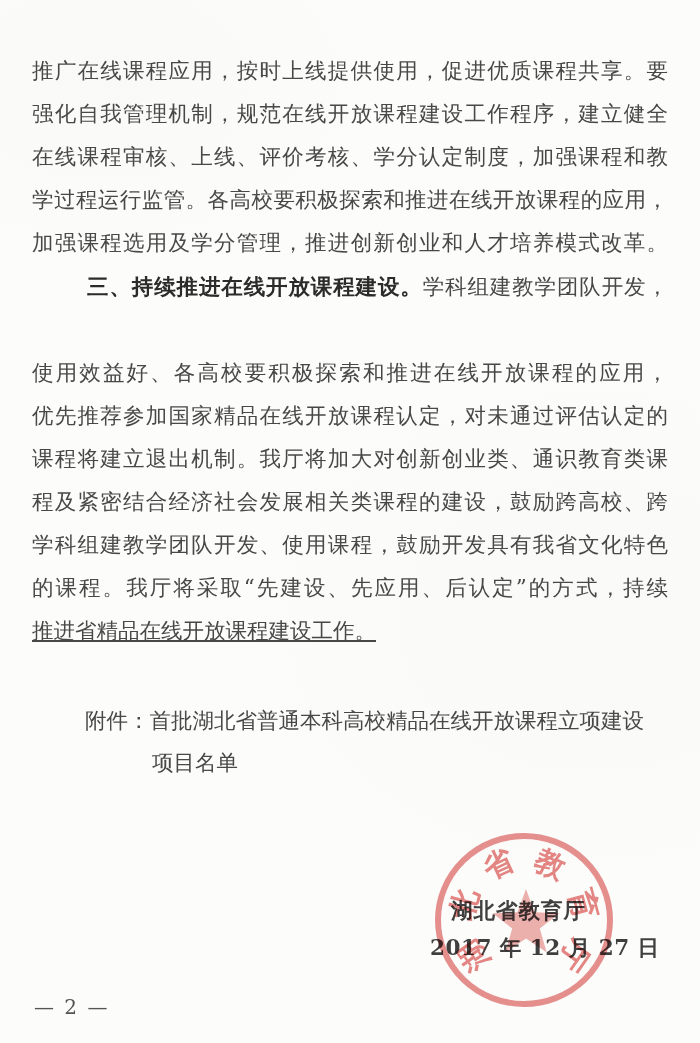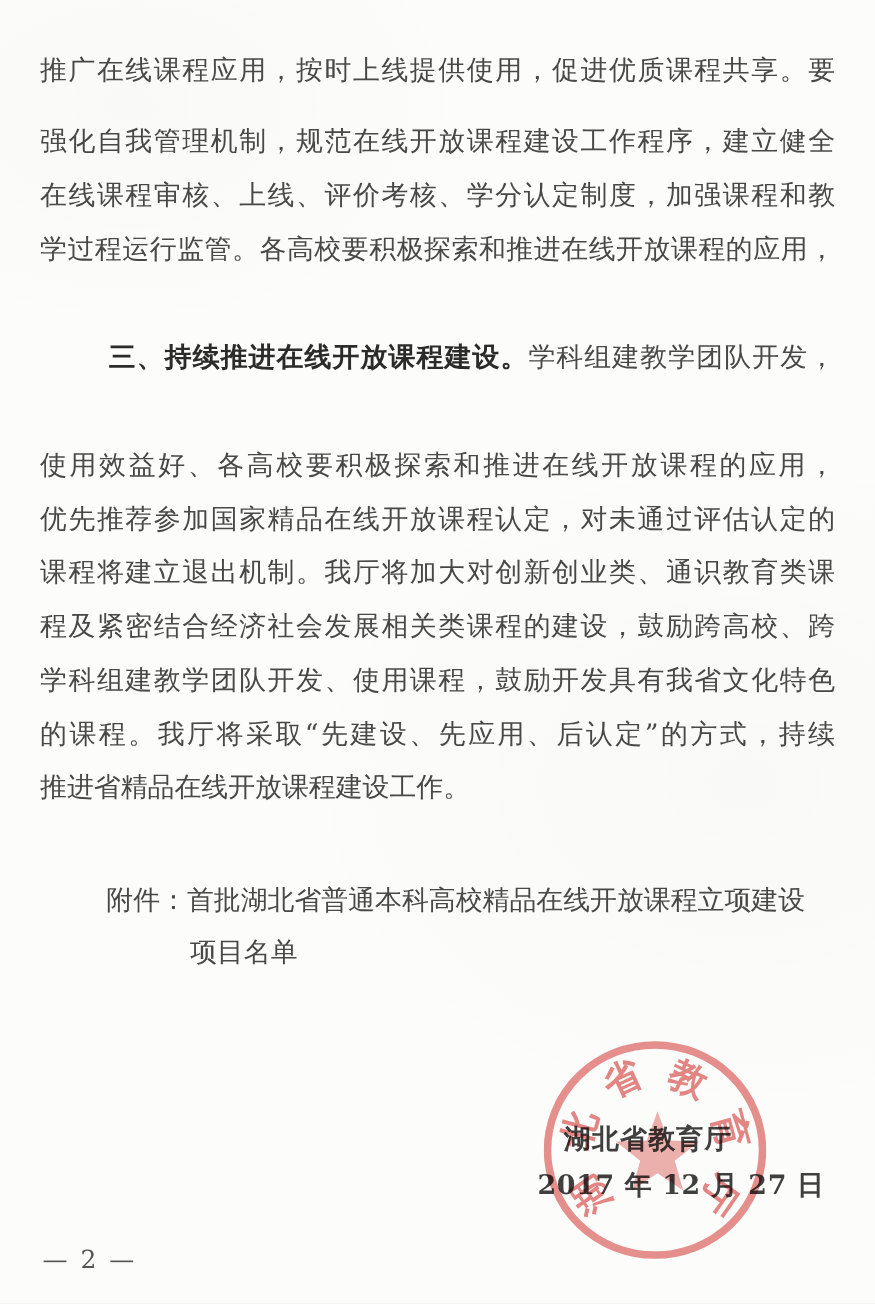--- a/index.html
+++ b/index.html
@@ -26,20 +26,21 @@
     font-size:21.5px;
     color:#484848;
     white-space:nowrap;
     text-align:justify;
     text-align-last:justify;
     text-justify:inter-character;
   }
   .line.lastline{
     text-align:center;
     text-align-last:left;
+    text-decoration:underline;
   }
   .line.indented{
     left:87px;
     width:581px;
   }
   .heading-bold{
     font-weight:bold;
     color:#2b2b2b;
   }
   .attach-line{
@@ -77,24 +78,25 @@
     font-size:30px;
     font-weight:bold;
     fill:rgba(221,95,93,0.82);
   }
 </style>
 </head>
 <body>
 
 <div class="page">
 
-  <div class="line" style="top:35px">推广在线课程应用，按时上线提供使用，促进优质课程共享。要</div>
+  <div class="line" style="top:49px">推广在线课程应用，按时上线提供使用，促进优质课程共享。要</div>
   <div class="line" style="top:92px">强化自我管理机制，规范在线开放课程建设工作程序，建立健全</div>
   <div class="line" style="top:135px">在线课程审核、上线、评价考核、学分认定制度，加强课程和教</div>
   <div class="line" style="top:178px">学过程运行监管。各高校要积极探索和推进在线开放课程的应用，</div>
+  <div class="line" style="top:221px">加强课程选用及学分管理，推进创新创业和人才培养模式改革。</div>
 
   <div class="line indented" style="top:265px">
     <span class="heading-bold">三、持续推进在线开放课程建设。</span><span>学科组建教学团队开发，</span>
   </div>
   <div class="line" style="top:351px">使用效益好、各高校要积极探索和推进在线开放课程的应用，</div>
   <div class="line" style="top:394px">优先推荐参加国家精品在线开放课程认定，对未通过评估认定的</div>
   <div class="line" style="top:437px">课程将建立退出机制。我厅将加大对创新创业类、通识教育类课</div>
   <div class="line" style="top:480px">程及紧密结合经济社会发展相关类课程的建设，鼓励跨高校、跨</div>
   <div class="line" style="top:523px">学科组建教学团队开发、使用课程，鼓励开发具有我省文化特色</div>
   <div class="line" style="top:566px">的课程。我厅将采取“先建设、先应用、后认定”的方式，持续</div>

